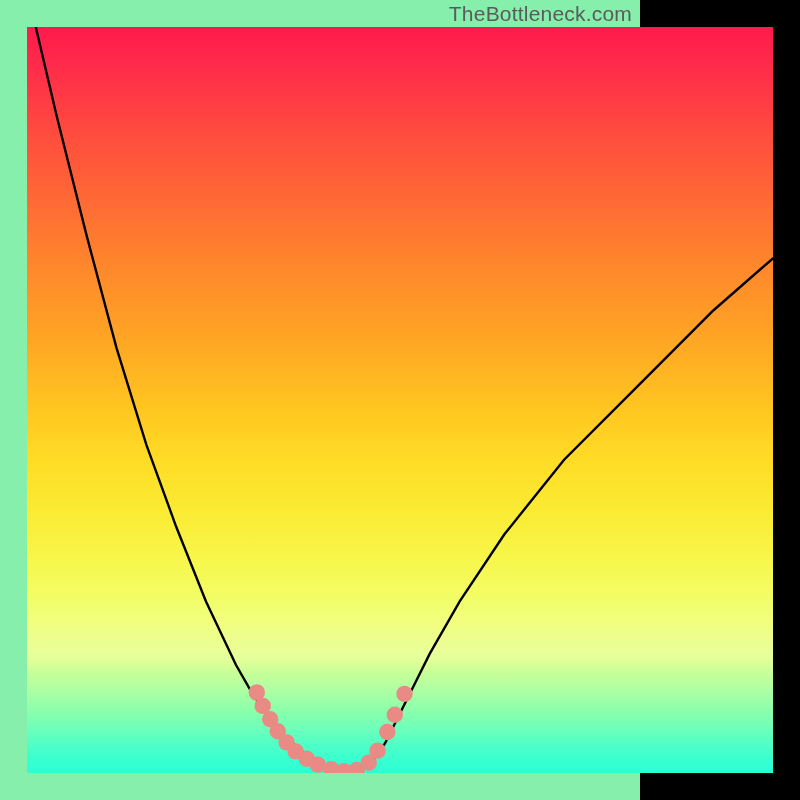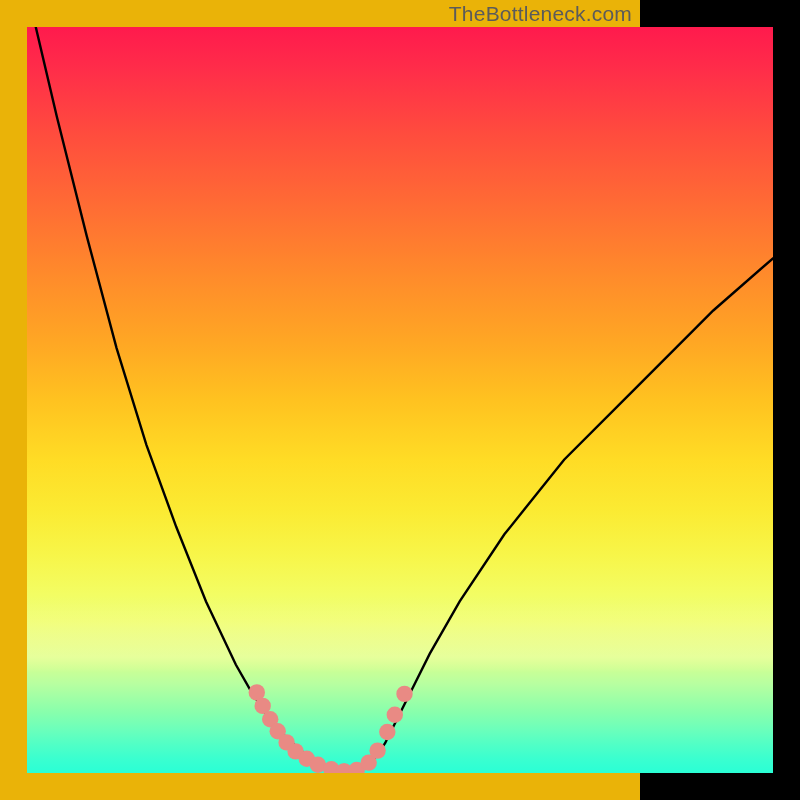--- a/index.html
+++ b/index.html
@@ -10,21 +10,21 @@
     background: #000;
     overflow: hidden;
     font-family: Arial, Helvetica, sans-serif;
   }
   .frame {
     position: absolute;
     top: 0;
     left: 0;
     width: 640px;
     height: 800px;
-    background: #eab308;
+    background: #86efac;
     text-decoration: underline;
   }
   .watermark {
     position: absolute;
     top: 2px;
     right: 8px;
     color: #5b5b5b;
     font-size: 21px;
     font-weight: 400;
     letter-spacing: 0.2px;

